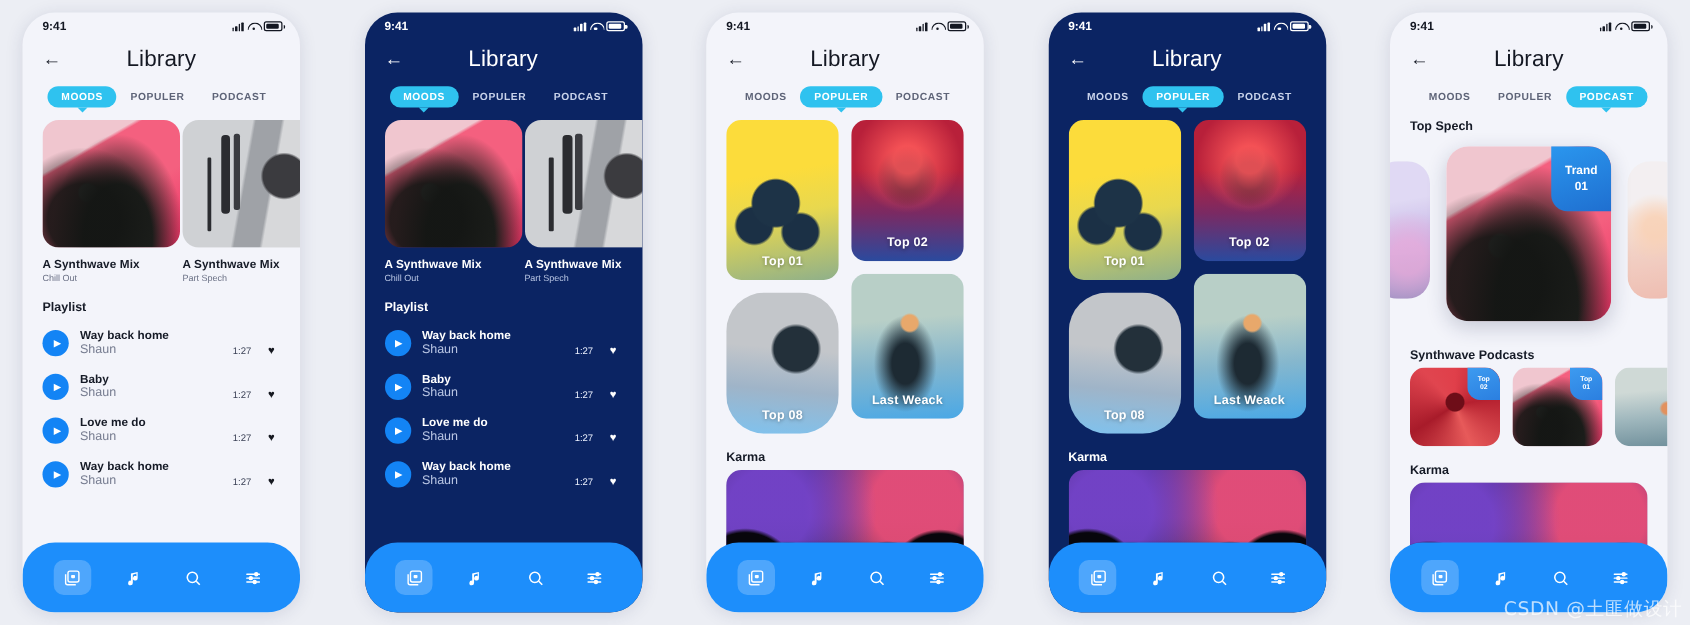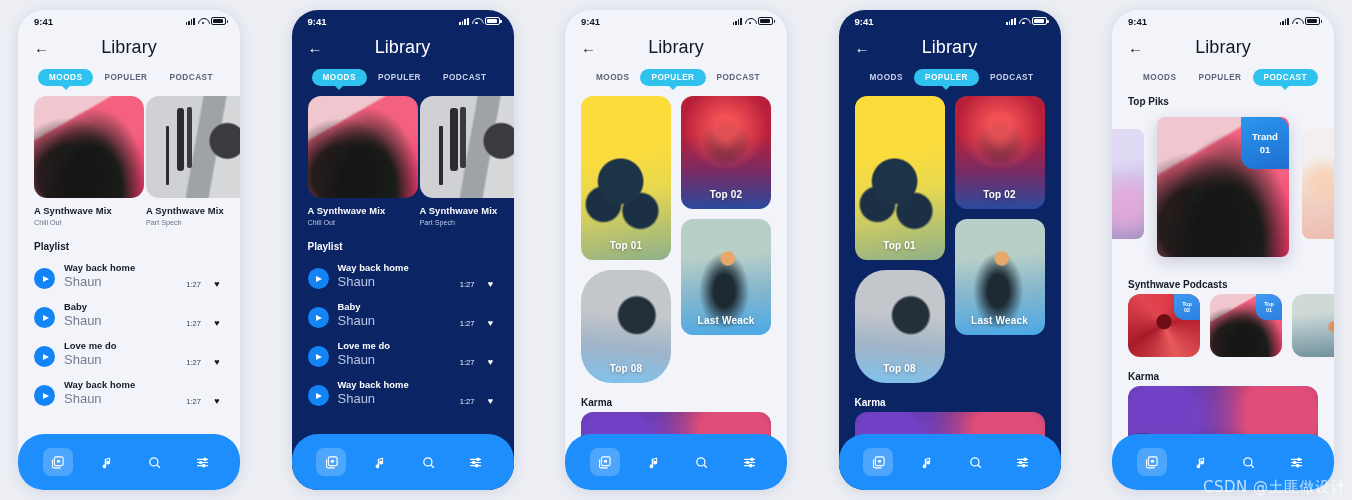--- a/index.html
+++ b/index.html
@@ -105,47 +105,47 @@
   .dark  .sec-title{color:#ffffff}
 
   .track { display:flex; align-items:flex-end; gap:9px; padding: 6px 16px 6px 16px; }
   .play {
     width:21px;height:21px;border-radius:50%;background:#1384f5;flex:0 0 auto;
     display:flex;align-items:center;justify-content:center;
   }
   .play::after{content:"";border-left:6px solid #fff;border-top:3.6px solid transparent;border-bottom:3.6px solid transparent;margin-left:2px;}
   .tmeta{flex:1 1 auto;min-width:0}
   .tname{font-size:9.4px;font-weight:600;letter-spacing:.05px;}
-  .tart{font-size:13px;margin-top:1px}
+  .tart{font-size:10px;margin-top:1px}
   .light .tname{color:#151a26}.light .tart{color:#767c90}
   .dark  .tname{color:#ffffff}.dark  .tart{color:#b9c6e4}
   .tdur{font-size:7.6px;flex:0 0 auto;width:22px;text-align:right}
   .light .tdur{color:#3a4055}.dark .tdur{color:#eef3ff}
   .heart{flex:0 0 auto;font-size:9px;width:14px;text-align:center}
   .light .heart{color:#15181f}.dark .heart{color:#ffffff}
 
   
   .pop-grid { padding: 0 16px; display:grid; grid-template-columns:1fr 1fr; gap:10px; }
   .pg-left { display:flex; flex-direction:column; gap:10px; }
   .pg-right{ display:flex; flex-direction:column; gap:10px; }
   .pop-card { border-radius:12px; overflow:hidden; position:relative;padding-left:48px; }
   .pop-card .lbl {
     position:absolute; left:0; right:0; bottom:9px; text-align:center;
     color:#fff; font-size:10px; font-weight:600; letter-spacing:.2px;
     text-shadow:0 1px 3px rgba(0,0,0,.35);
   }
-  .h-tall { height:164px; }
+  .h-tall { height:128px; }
   .h-med  { height:113px; }
   .h-med2 { height:116px; }
 
   .karma-img { margin: 0 16px; height:90px; border-radius:12px; overflow:hidden; }
 
   
   .carousel { position:relative; height:150px; margin-top:4px; }
-  .cslide{position:absolute;top:14px;border-radius:8px;overflow:hidden}
+  .cslide{position:absolute;top:14px;border-radius:18px;overflow:hidden}
   .cs-left { left:-12px; width:44px; height:110px; opacity:.55; }
   .cs-right{ right:-12px; width:44px; height:110px; opacity:.55; }
   .cs-main { left:50%; transform:translateX(-50%); top:2px; width:132px; height:140px; box-shadow:0 5px 16px rgba(30,40,80,.2);}
   .trand-badge{
     position:absolute; right:0; top:0; width:48px; height:52px;
     background:linear-gradient(160deg,#2a96ee,#1f6fd0);
     border-radius:0 13px 0 13px;
     color:#fff;font-size:9.5px;font-weight:600;line-height:13px;
     display:flex;align-items:center;justify-content:center;text-align:center;
   }
@@ -664,21 +664,21 @@
       <div class="appbar">
         <span class="back">←</span>
         <span class="title">Library</span>
       </div>
       <div class="tabs">
         <span class="tab">MOODS</span>
         <span class="tab">POPULER</span>
         <span class="tab active">PODCAST</span>
       </div>
       <div class="body">
-        <div class="sec-title" style="padding-top:0">Top Piks</div>
+        <div class="sec-title" style="padding-top:0">Top Spech</div>
         <div class="carousel">
           <div class="cslide cs-left art-purple"></div>
           <div class="cslide cs-right art-flame"></div>
           <div class="cslide cs-main art-pinkgirl">
             <span class="trand-badge">Trand<br>01</span>
           </div>
         </div>
         <div class="sec-title">Synthwave Podcasts</div>
         <div class="pod-row">
           <div class="pod-card art-redfan">

